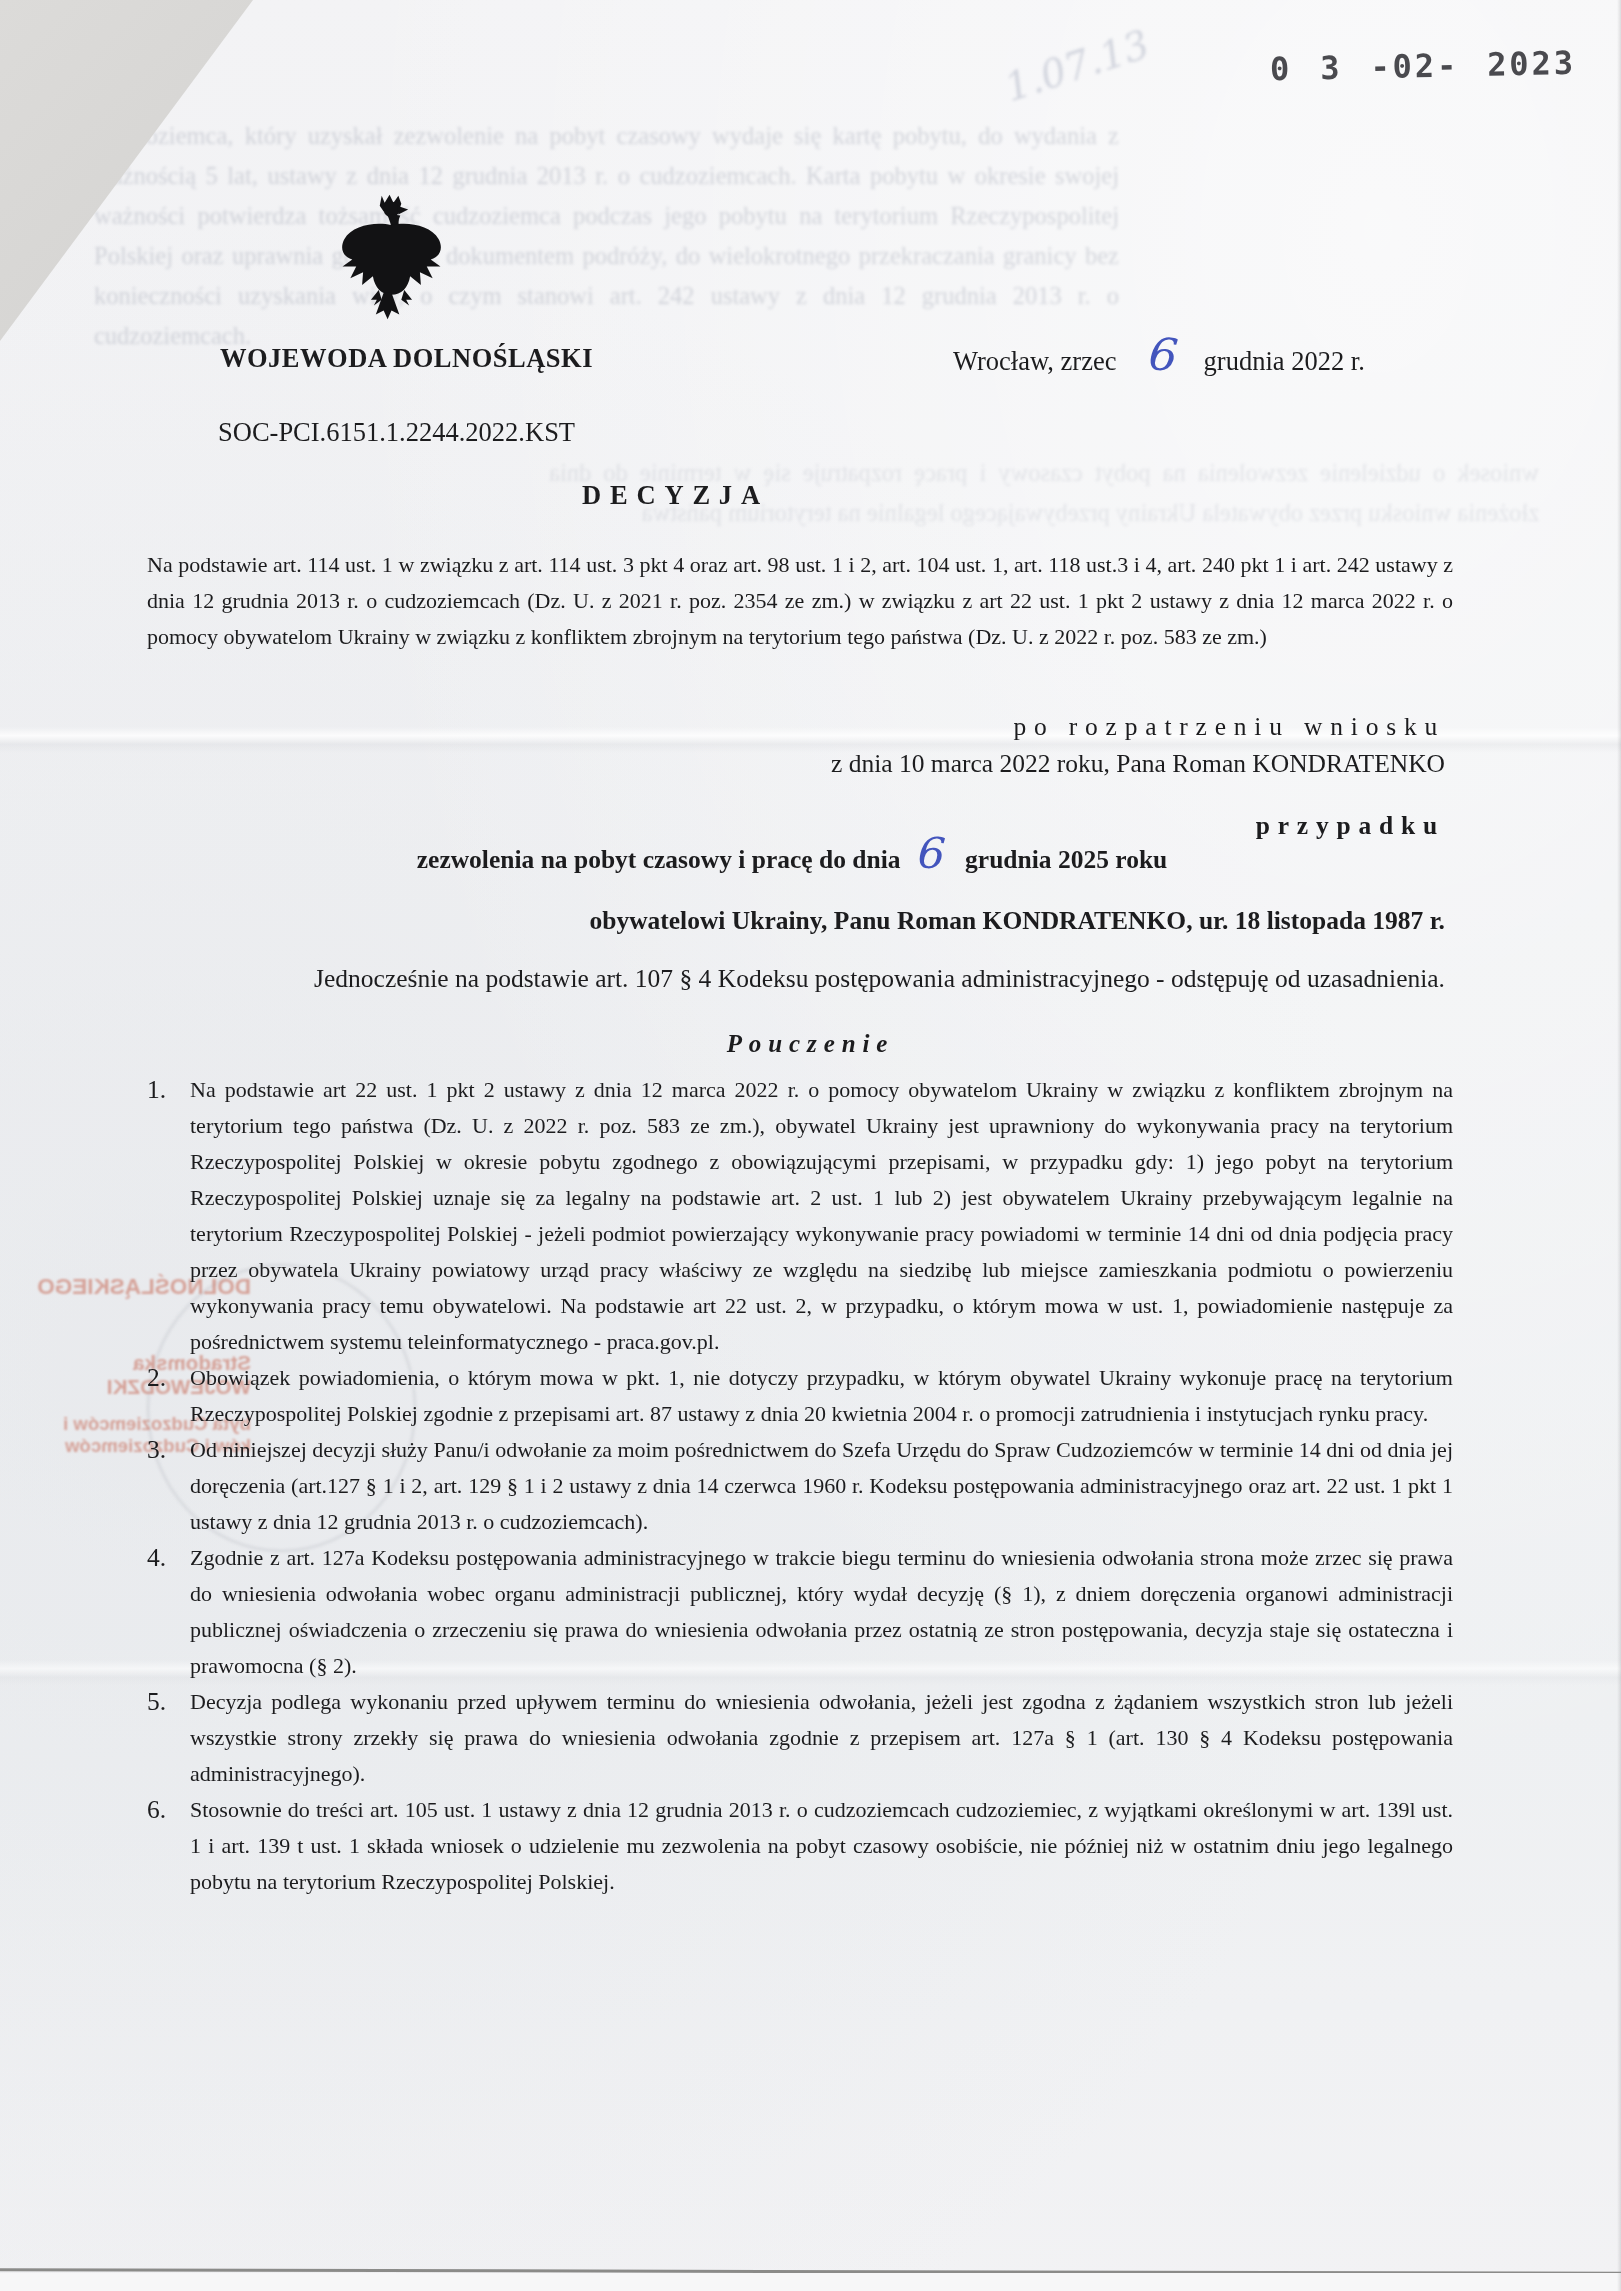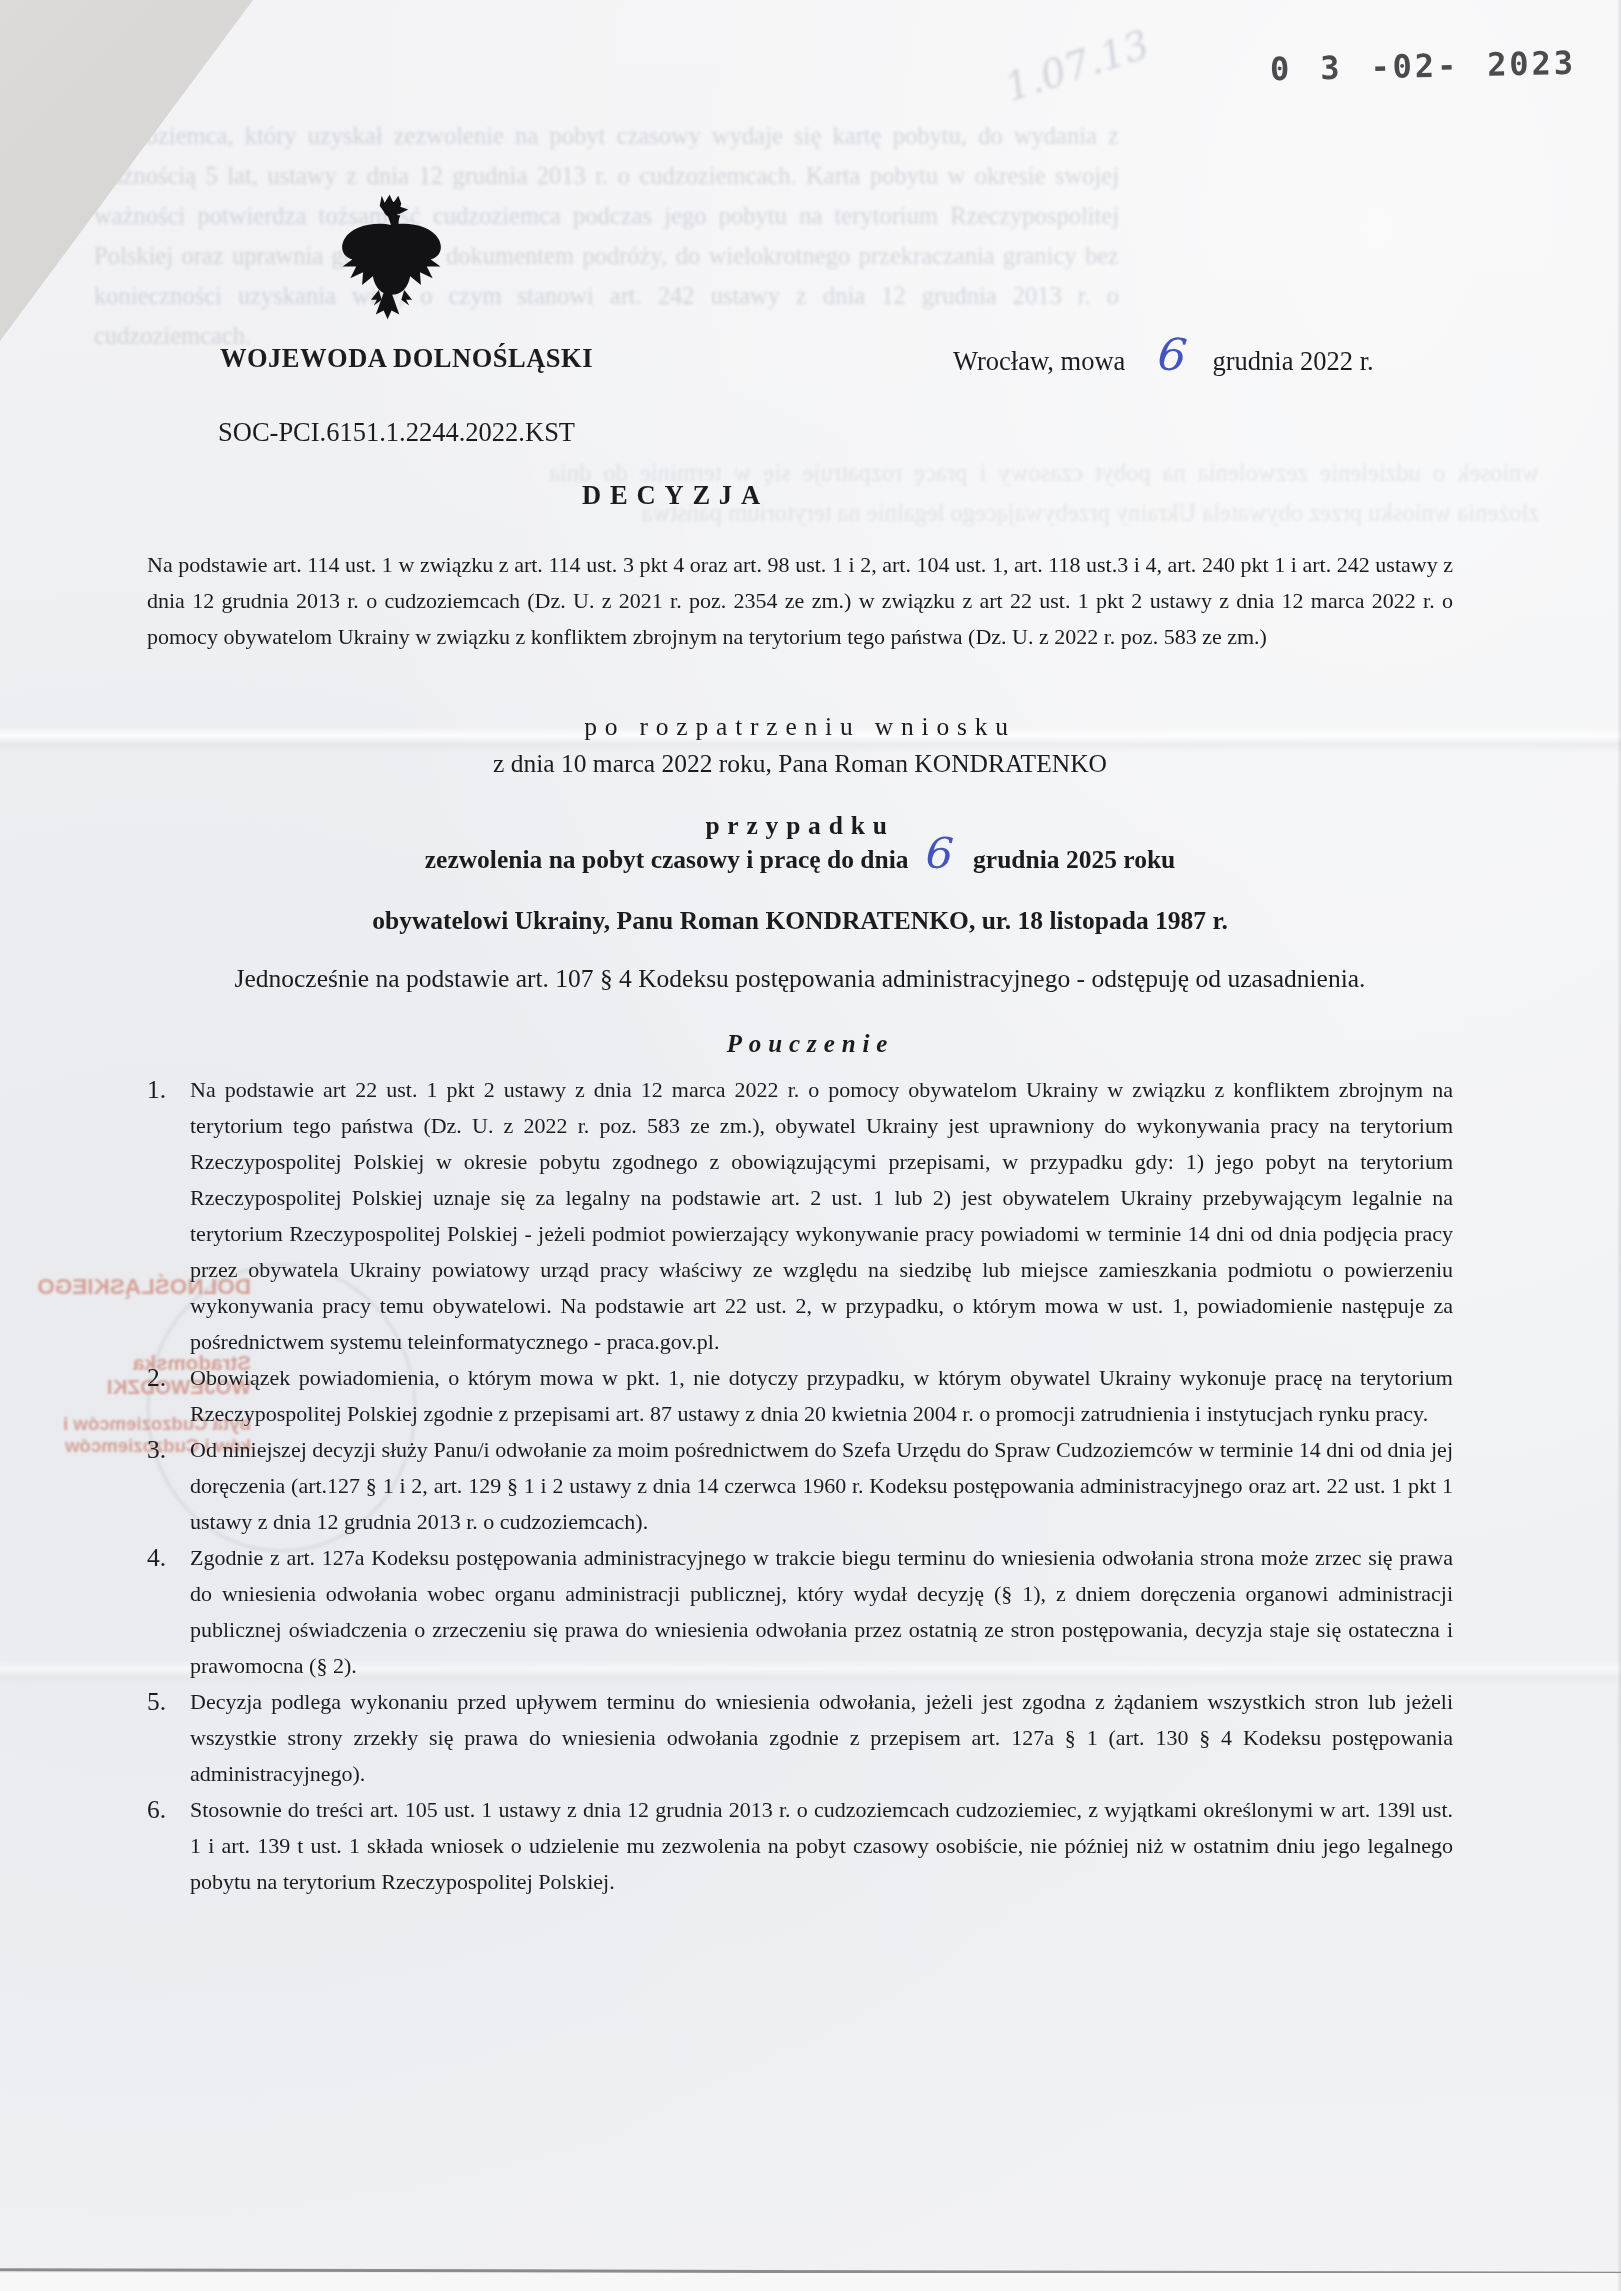--- a/index.html
+++ b/index.html
@@ -40,21 +40,21 @@
   .emblem{position:absolute;left:329px;top:188px;width:125px;height:147px;}
   
   .issuer{position:absolute;left:220px;top:343px;font-size:26.5px;font-weight:bold;letter-spacing:0.5px;text-align:center;}
   .place-date{position:absolute;left:953px;top:345px;font-size:26.5px;display:flex;align-items:baseline;}
   .hand{font-family:"DejaVu Serif",serif;font-style:italic;color:#4355bd;font-weight:normal;}
   .hand-1{font-size:45px;margin:0 25.5px 0 33px;transform:rotate(6deg);display:inline-block;line-height:19.6px;}
   .hand-2{font-size:43px;margin:0 19.6px 0 17.6px;transform:rotate(4deg);display:inline-block;line-height:19.6px;}
   .case-no{position:absolute;left:218px;top:417px;font-size:26.5px;}
   .title{position:absolute;left:0;top:480px;width:1351px;text-align:center;font-size:26.5px;font-weight:bold;letter-spacing:8.8px;}
   .legal{position:absolute;left:147px;top:547px;width:1306px;font-size:22px;line-height:36px;text-align:justify;}
-  .cline{position:absolute;left:147px;width:1306px;text-align:center;font-size:25.5px;}
+  .cline{position:absolute;left:139px;width:1306px;text-align:right;font-size:25.5px;}
   .spaced{letter-spacing:7.8px;}
   .bold{font-weight:bold;}
   .grant-line{display:flex;justify-content:center;align-items:baseline;}
   
   .pouczenie-h{position:absolute;left:0;top:1030px;width:1621px;text-align:center;font-size:25px;font-weight:bold;letter-spacing:6.9px;font-style:italic;}
   .plist{position:absolute;left:147px;top:1072px;width:1306px;}
   .pitem{display:flex;margin:0;}
   .pnum{width:43px;flex:0 0 43px;font-size:25.5px;line-height:36px;}
   .ptext{flex:1;font-size:22px;line-height:36px;text-align:justify;}
   .right-edge{position:absolute;right:0;top:0;width:3.9px;height:2292px;background:linear-gradient(90deg,rgba(0,0,0,0),rgba(140,140,144,.25));}
@@ -115,21 +115,21 @@
         <path d="M52 107 l-8 22 8 -4 4 9 4 -9 8 4 -8 -22 z"></path>
 
         <path d="M47 104 l-8 10 6 0 -3 6 8 -6 z"></path>
         <path d="M73 104 l8 10 -6 0 3 6 -8 -6 z"></path>
       </g>
     </svg>
   </div>
 
   <div class="issuer">WOJEWODA DOLNOŚLĄSKI</div>
   <div class="place-date">
-    <span>Wrocław, mowa</span>
+    <span>Wrocław, zrzec</span>
     <span class="hand hand-1">6</span>
     <span>grudnia 2022 r.</span>
   </div>
   <div class="case-no">SOC-PCI.6151.1.2244.2022.KST</div>
 
   <div class="title">DECYZJA</div>
 
   <div class="legal">Na podstawie art. 114 ust. 1 w związku z art. 114 ust. 3 pkt 4 oraz art. 98 ust. 1 i 2, art. 104 ust. 1, art. 118 ust.3 i 4, art. 240 pkt 1 i art. 242 ustawy z dnia 12 grudnia 2013 r. o cudzoziemcach (Dz. U. z 2021 r. poz. 2354 ze zm.) w związku z art 22 ust. 1 pkt 2 ustawy z dnia 12 marca 2022 r. o pomocy obywatelom Ukrainy w związku z konfliktem zbrojnym na terytorium tego państwa (Dz. U. z 2022 r. poz. 583 ze zm.)</div>
 
   <div class="cline spaced" style="top:712px;">po rozpatrzeniu wniosku</div>

